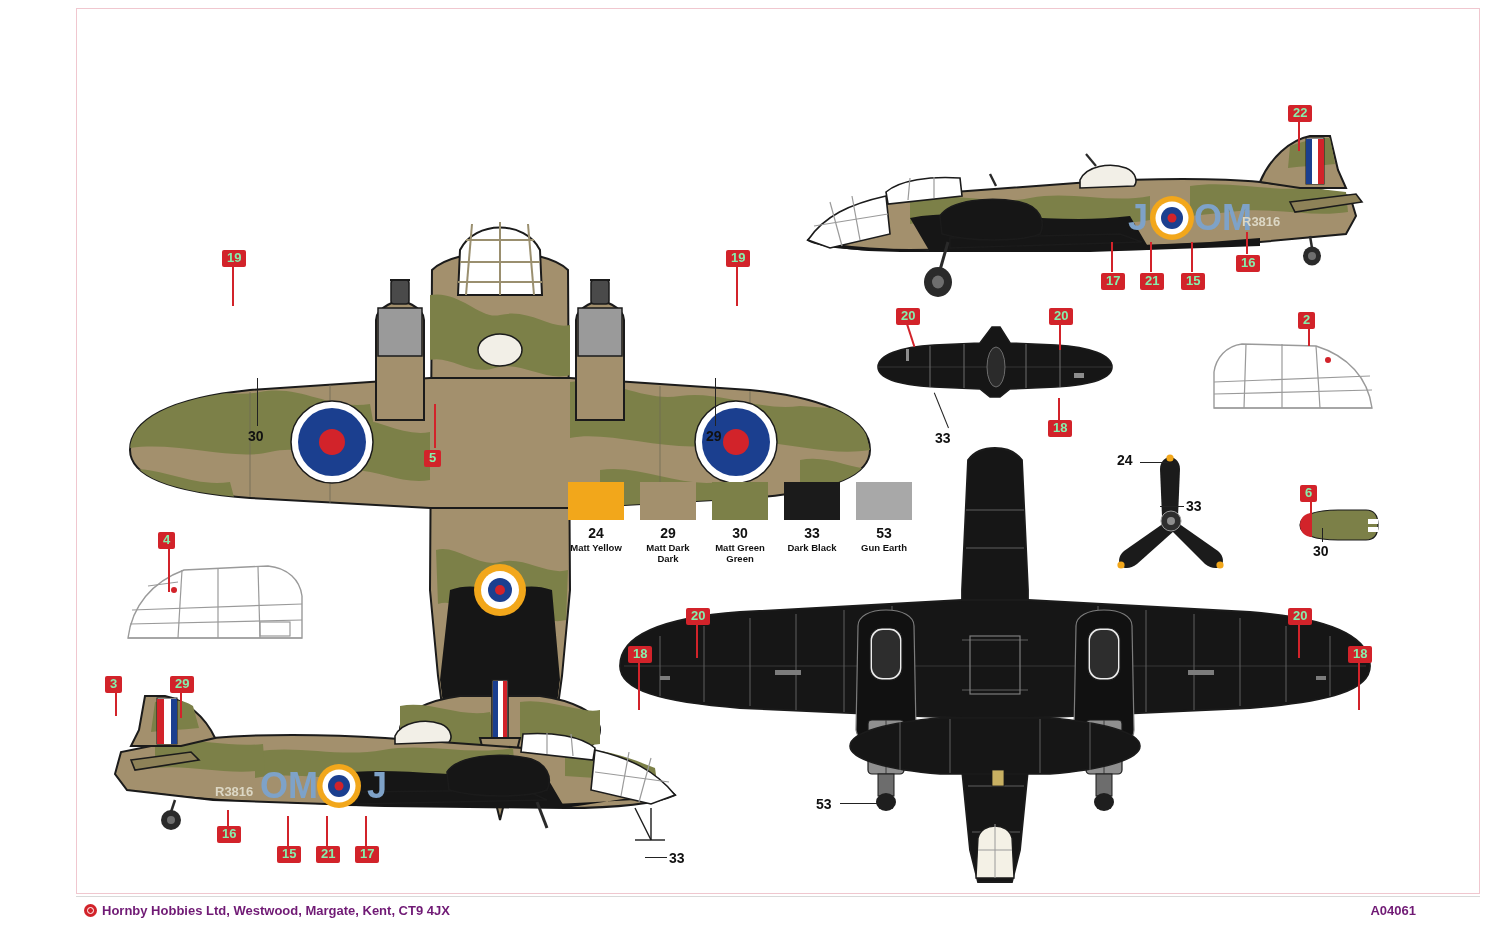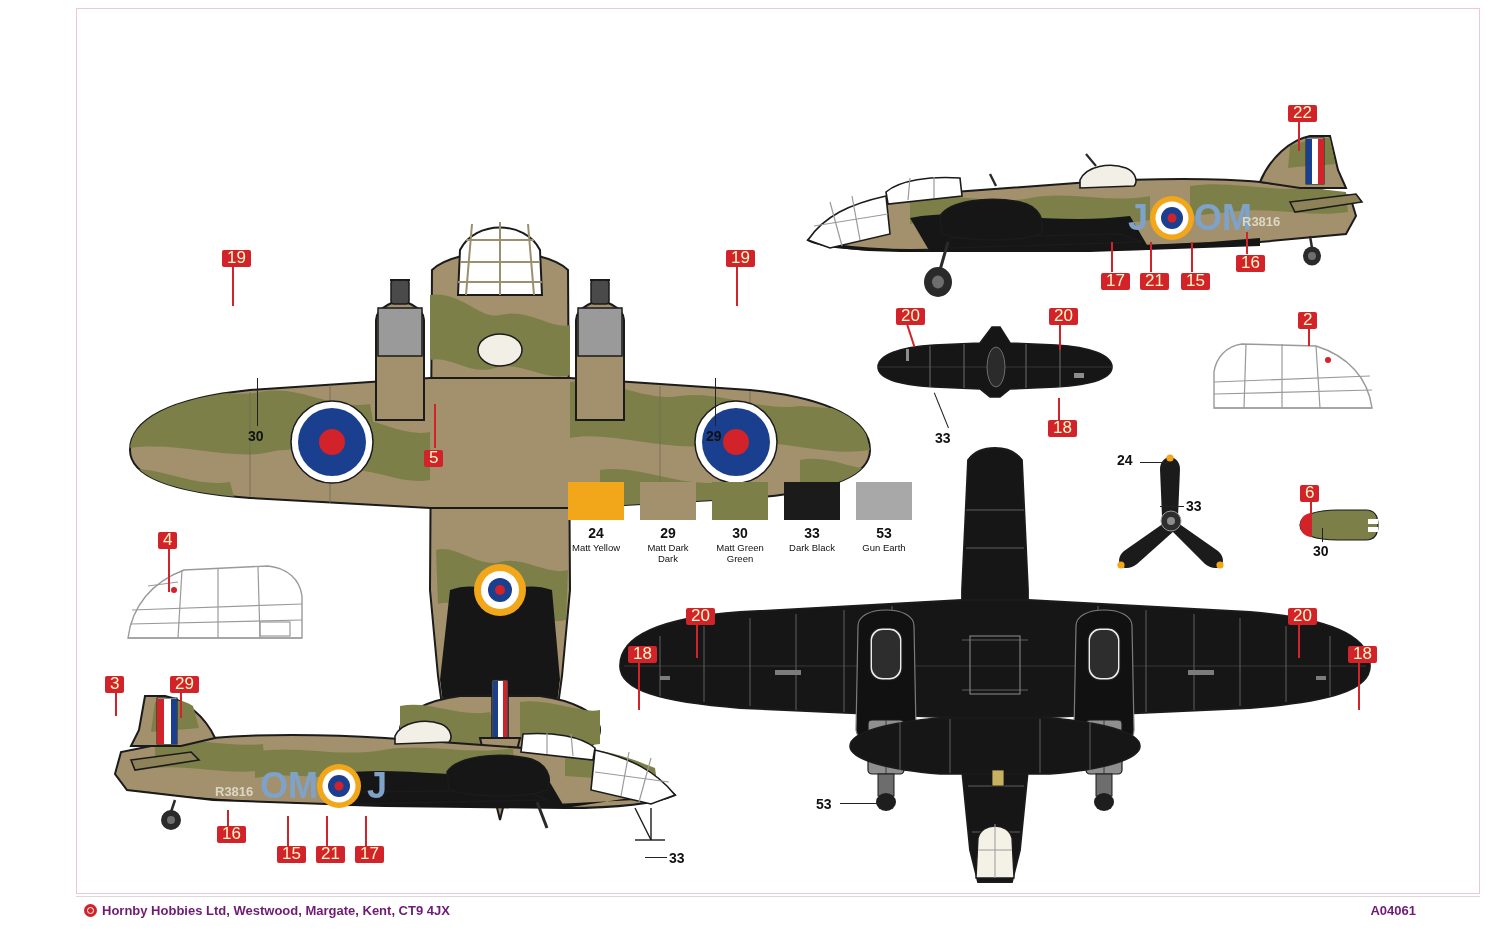--- a/index.html
+++ b/index.html
@@ -43,37 +43,37 @@
   }
   .footer-logo:after{
     content:"";position:absolute;left:3px;top:3px;width:7px;height:7px;
     border-radius:50%;border:1.5px solid #fff;box-sizing:border-box;
   }
   .footer-right{
     position:absolute;right:84px;top:903px;font-size:13px;font-weight:bold;color:#701a75;
   }
   
   .cal{
-    position:absolute;background:#d2232a;color:#fef9c3;font-size:17px;font-weight:normal;
+    position:absolute;background:#d2232a;color:#86efac;font-size:13px;font-weight:bold;
     padding:1px 5px 2px 5px;border-radius:2px;line-height:14px;white-space:nowrap;
     z-index:40;
   }
   .plain{
     position:absolute;color:#111;font-size:14px;font-weight:bold;z-index:40;
   }
   .lead{
     position:absolute;background:#d2232a;z-index:39;
   }
   .lead-k{position:absolute;background:#222;z-index:39;}
   
   .swatches{position:absolute;left:568px;top:482px;width:360px;height:80px;}
   .sw{position:absolute;width:56px;}
   .sw .chip{width:56px;height:38px;}
   .sw .num{font-size:14px;font-weight:bold;color:#111;text-align:center;margin-top:5px;}
-  .sw .nm{font-size:9.5px;color:#111;text-align:center;line-height:11px;margin-top:1px;}
+  .sw .nm{font-size:9.5px;color:#111;text-align:center;line-height:11px;margin-top:1px;font-weight:bold;}
   
   .art{position:absolute;}
   svg{display:block;overflow:visible;}
 </style>
 </head>
 <body>
 
 <div id="sheet">
 
   <div class="frame"></div>

